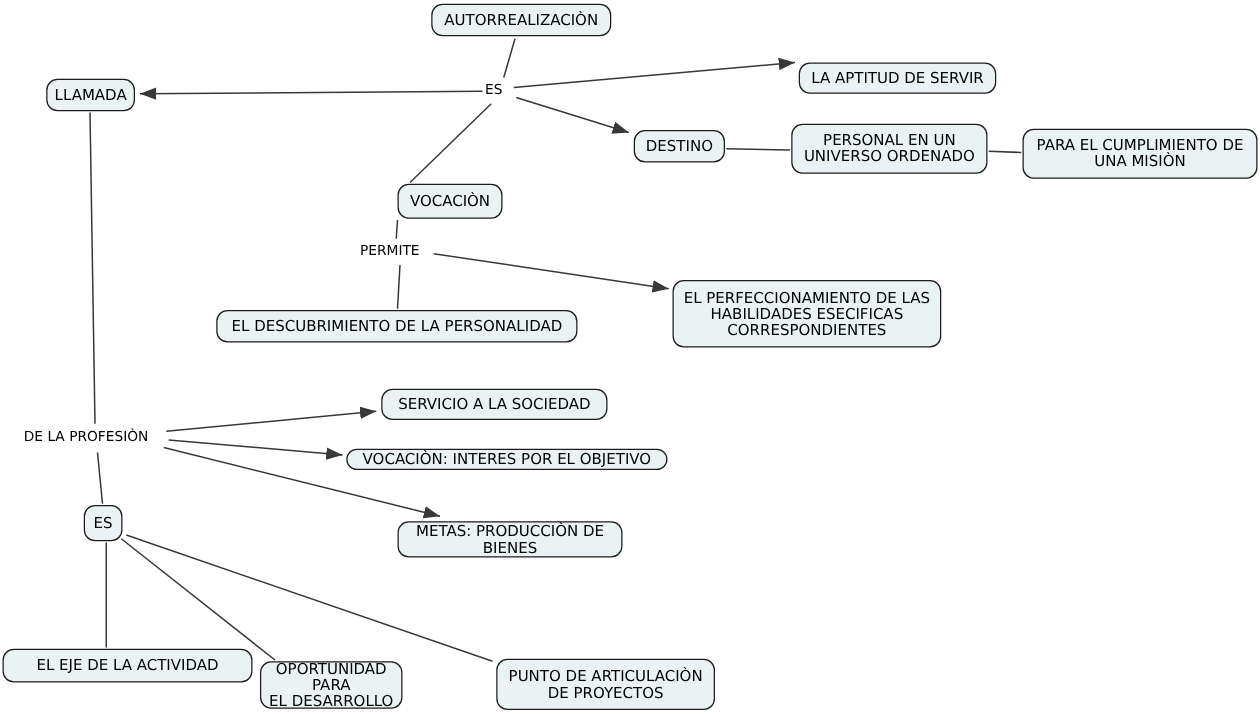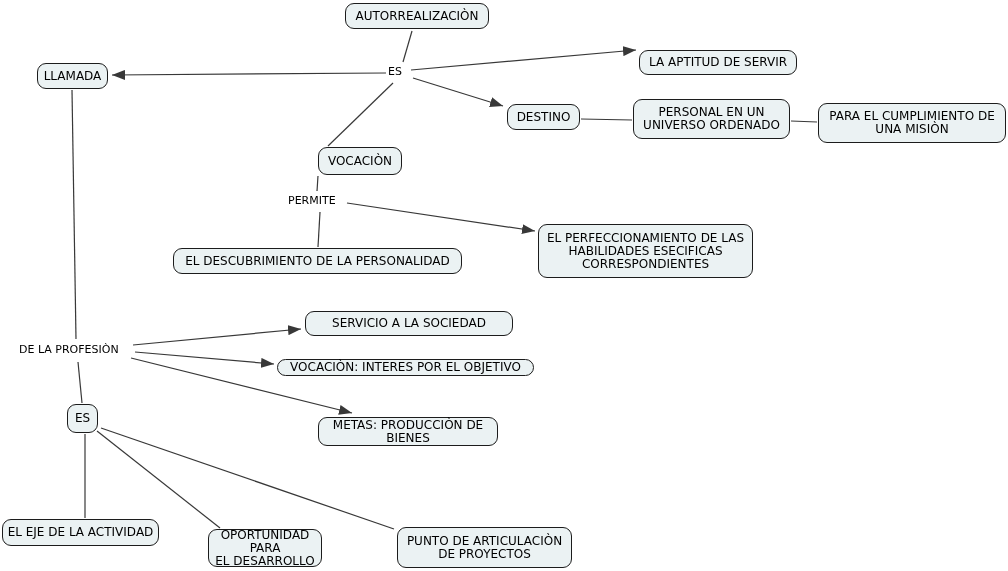--- a/index.html
+++ b/index.html
@@ -30,25 +30,25 @@
   
   #n-autorrealizacion{left:345px;top:3px;width:144px;height:26px;}
   #n-llamada{left:37px;top:63px;width:71px;height:26px;}
   #n-la-aptitud{left:639px;top:50px;width:158px;height:25px;}
   #n-destino{left:507px;top:104px;width:73px;height:26px;}
   #n-personal{left:633px;top:99px;width:157px;height:40px;}
   #n-para-cumplimiento{left:818px;top:103px;width:188px;height:40px;}
   #n-vocacion{left:273px;top:147px;width:84px;height:28px;margin-left:45px;}
   #n-descubrimiento{left:173px;top:248px;width:289px;height:26px;align-items:center;}
   #n-perfeccionamiento{left:538px;top:224px;width:215px;height:54px;}
-  #n-servicio{left:305px;top:311px;width:208px;height:25px;align-items:center;}
+  #n-servicio{left:305px;top:311px;width:181px;height:25px;align-items:center;}
   #n-vocacion-interes{left:277px;top:359px;width:257px;height:17px;}
   #n-metas{left:318px;top:417px;width:180px;height:29px;}
   #n-es-bottom{left:67px;top:404px;width:31px;height:29px;}
-  #n-el-eje{left:2px;top:519px;width:157px;height:27px;}
+  #n-el-eje{left:2px;top:519px;width:200px;height:27px;}
   #n-oportunidad{left:208px;top:529px;width:114px;height:38px;}
   #n-punto{left:397px;top:527px;width:175px;height:41px;}
   #t-es-top{left:388px;top:65px;}
   #t-permite{left:288px;top:194px;}
   #t-de-la-profesion{left:19px;top:343px;}
 </style>
 </head>
 <body>
 
 <div id="canvas" style="--bg: #ffffff; --node-fill: #ebf2f3; --node-border: #1c1c1c; --line: #383838; --text: #000000;">

